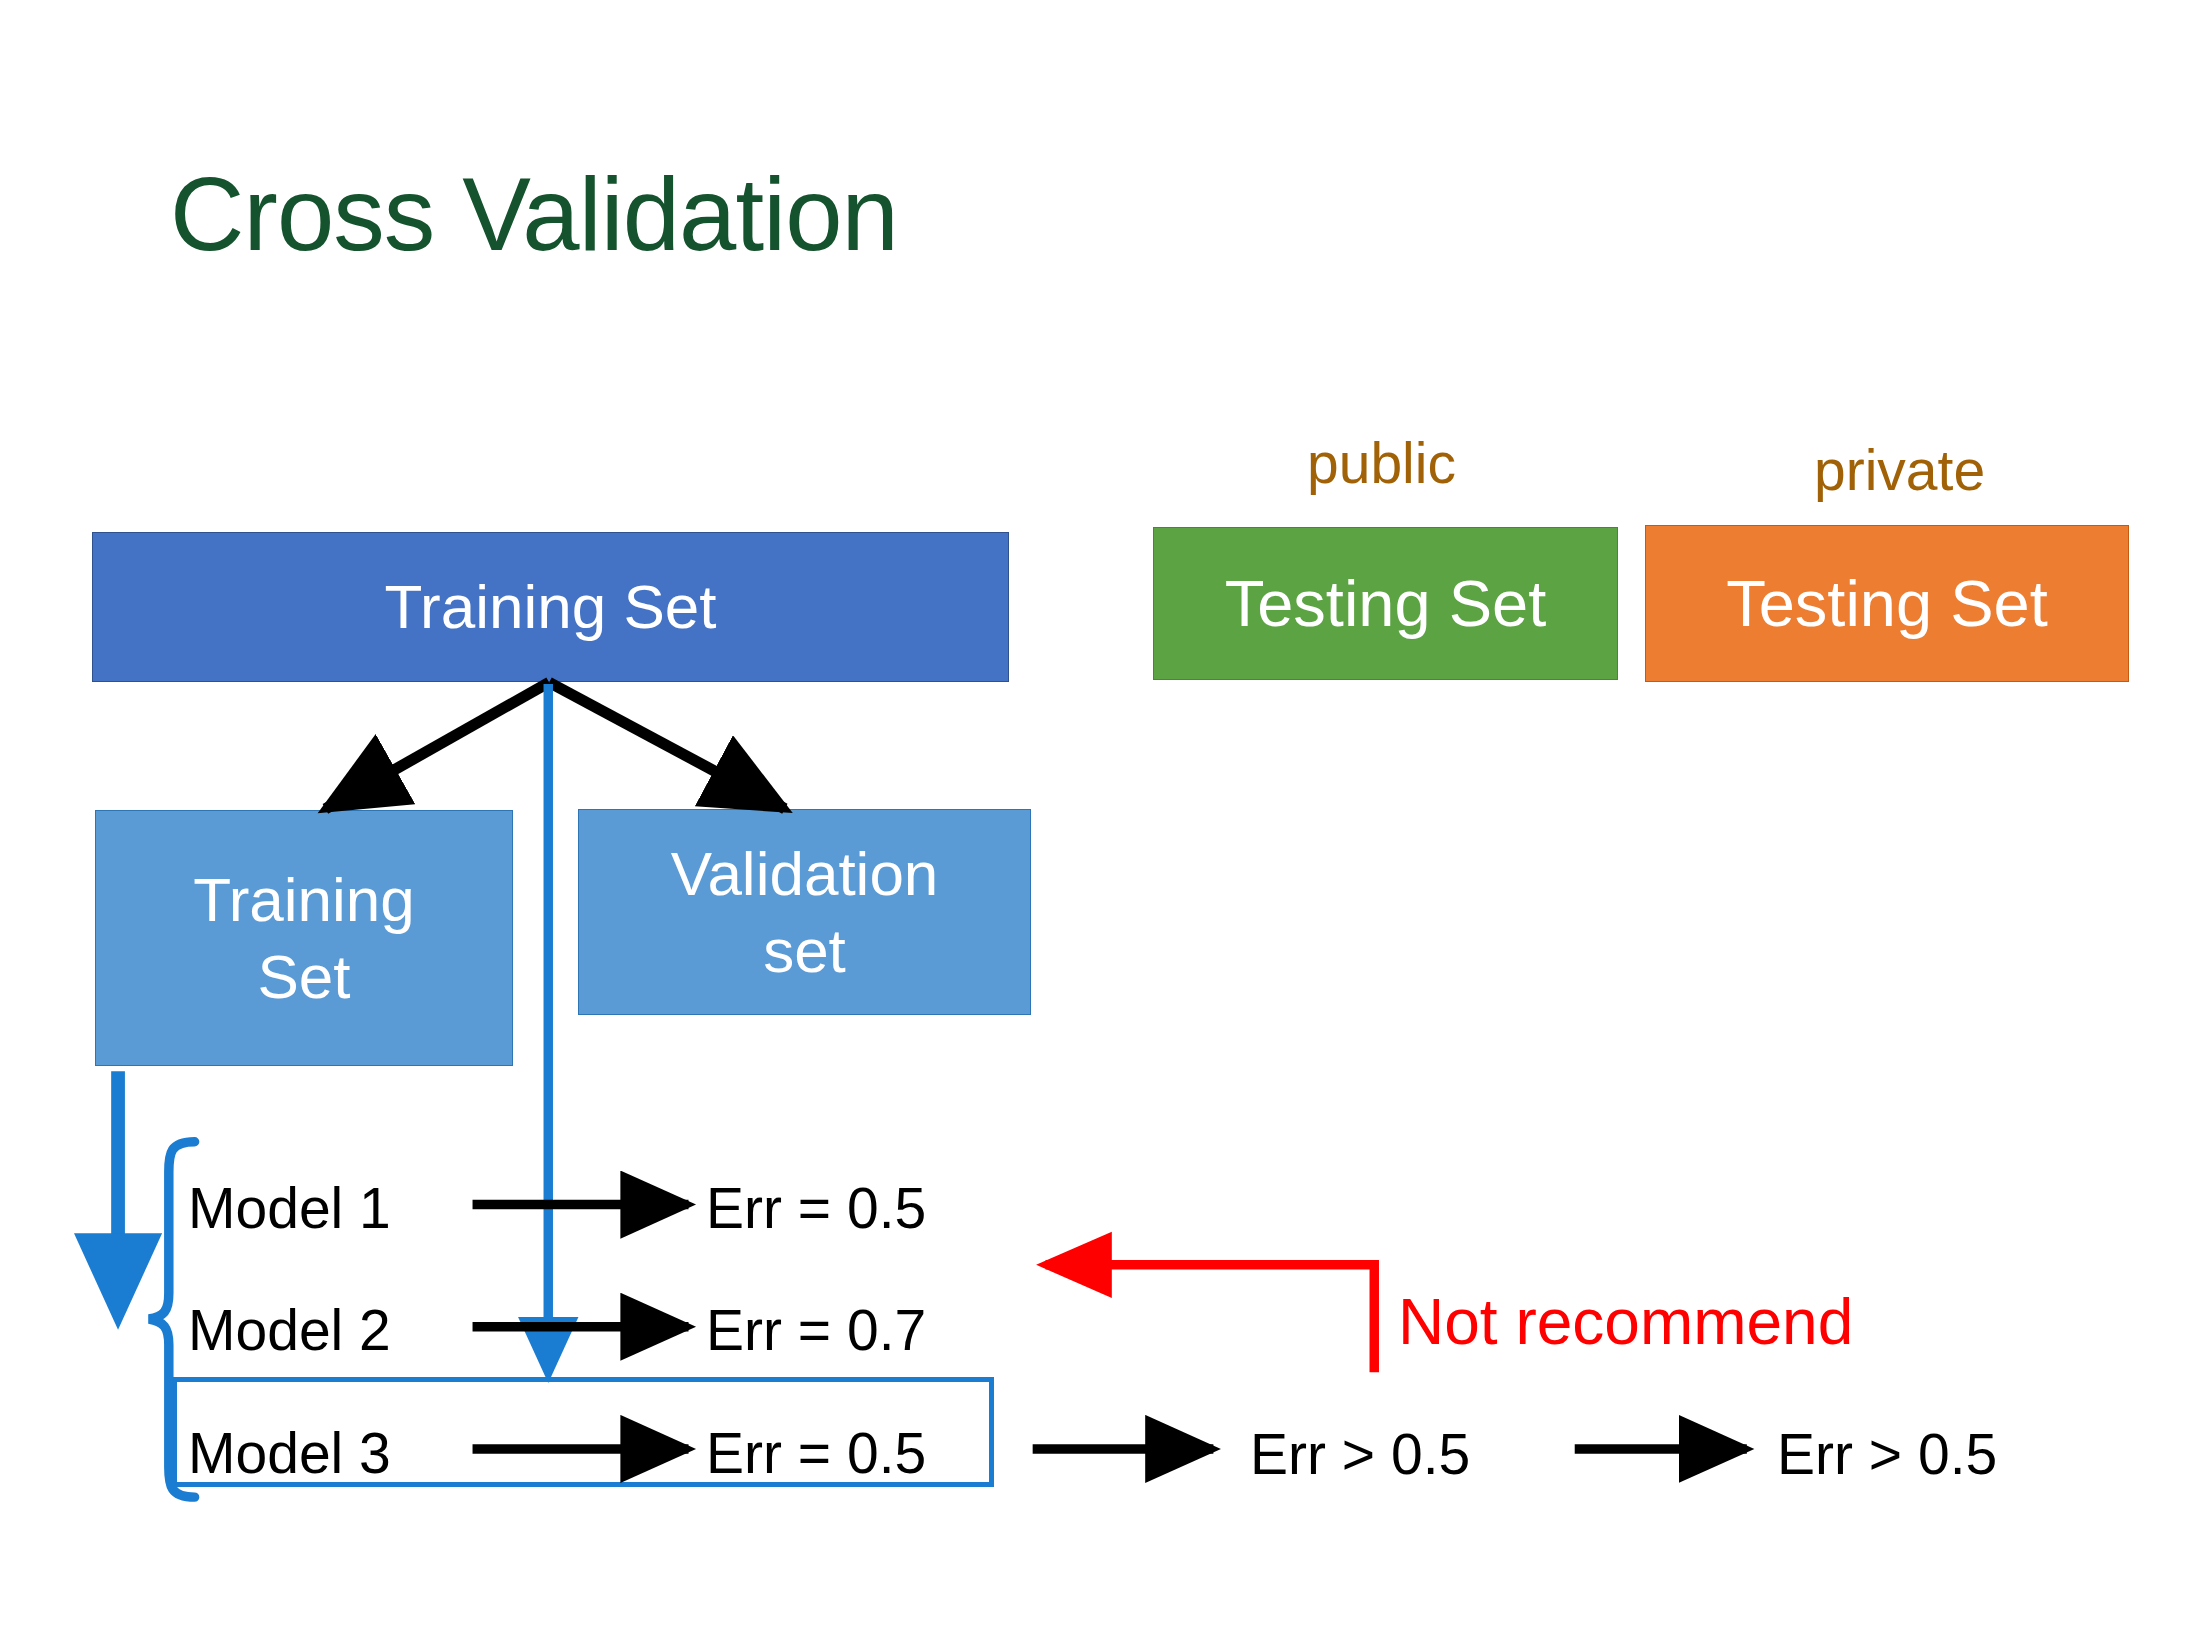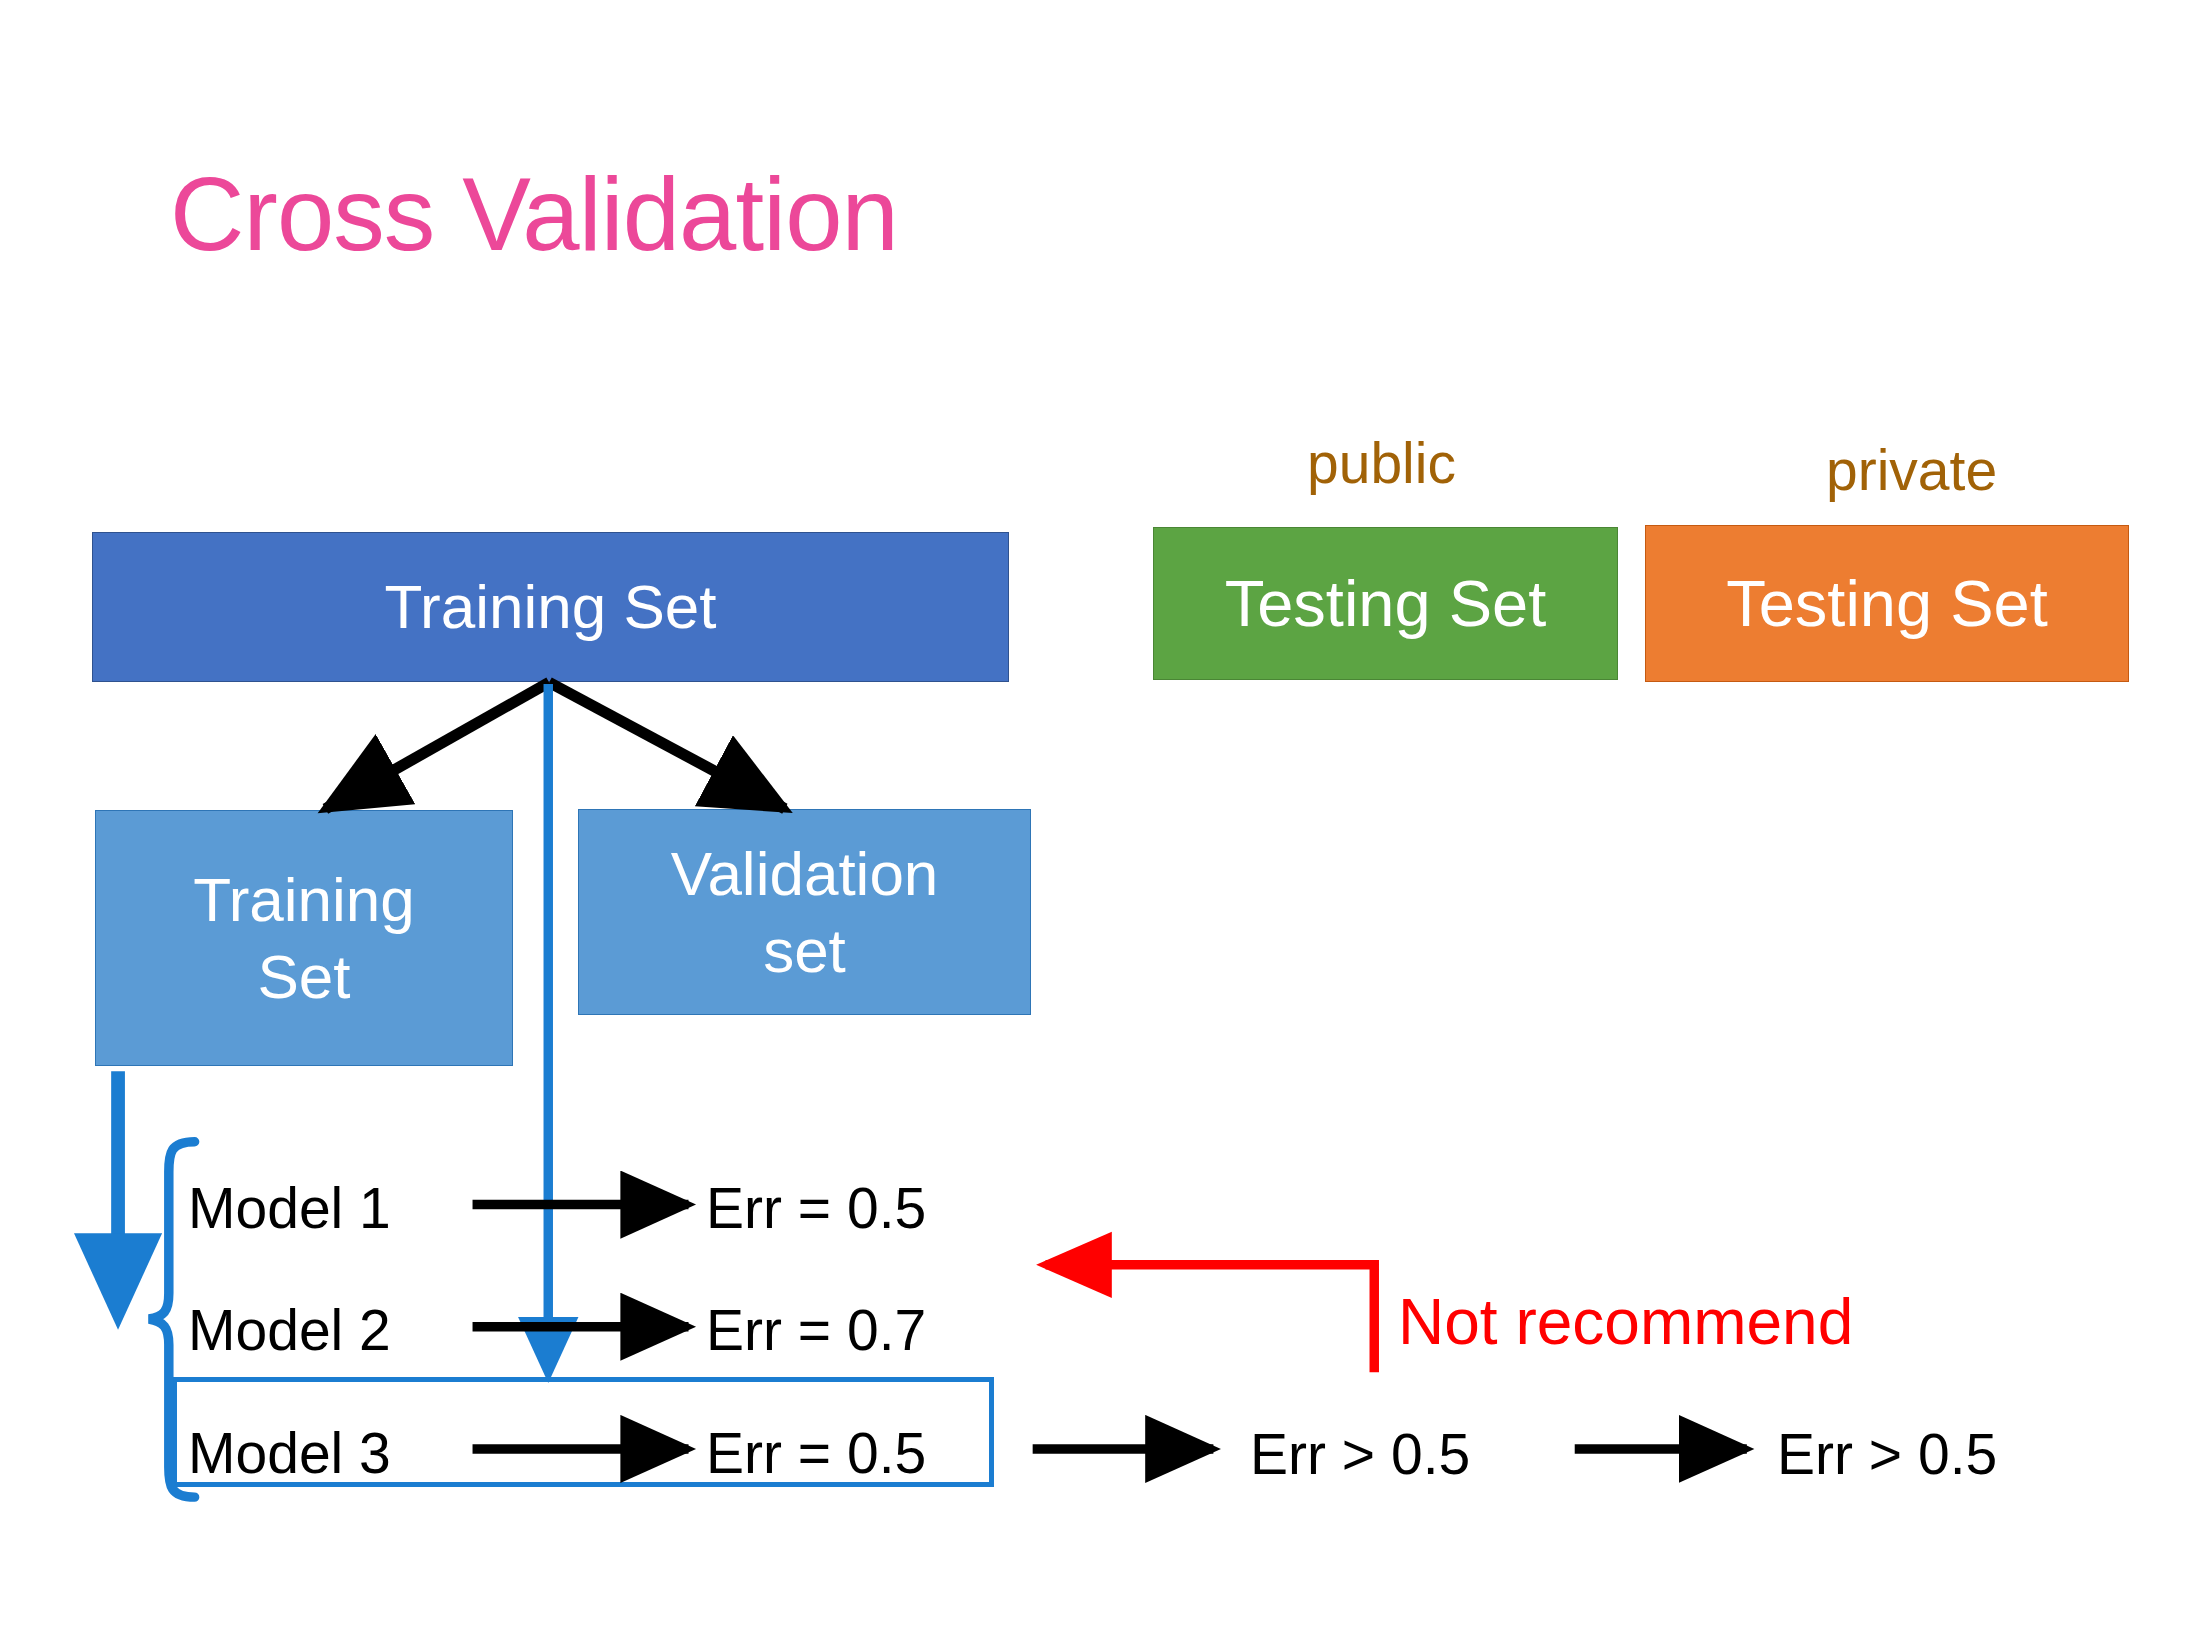--- a/index.html
+++ b/index.html
@@ -20,21 +20,21 @@
     overflow: hidden;
   }
 
   
   #slide-title {
     position: absolute;
     left: 170px;
     top: 163px;
     font-size: 103px;
     line-height: 1.0;
-    color: #ec4899;
+    color: #14532d;
     font-weight: 400;
     letter-spacing: -0.9px;
     white-space: nowrap;
   }
 
   
   .box {
     position: absolute;
     box-sizing: border-box;
     display: flex;
@@ -99,21 +99,21 @@
   }
 
   
   .red-label {
     position: absolute;
     color: #a16207;
     font-size: 57px;
     white-space: nowrap;
   }
   #label-public  { left: 1307px; top: 430px; }
-  #label-private { left: 1814px; top: 437px; margin-left: 12px; }
+  #label-private { left: 1814px; top: 437px; }
 
   
   #para-block {
     position: absolute;
     left: 1143px;
     top: 860px;
     width: 1032px;
     color: #000000;
     font-size: 58px;
     line-height: 1.08;

